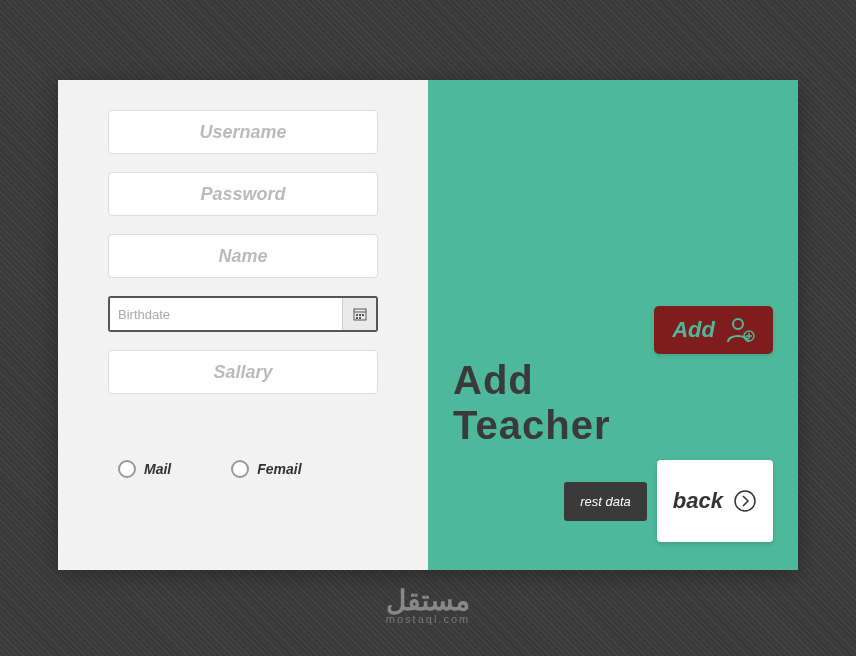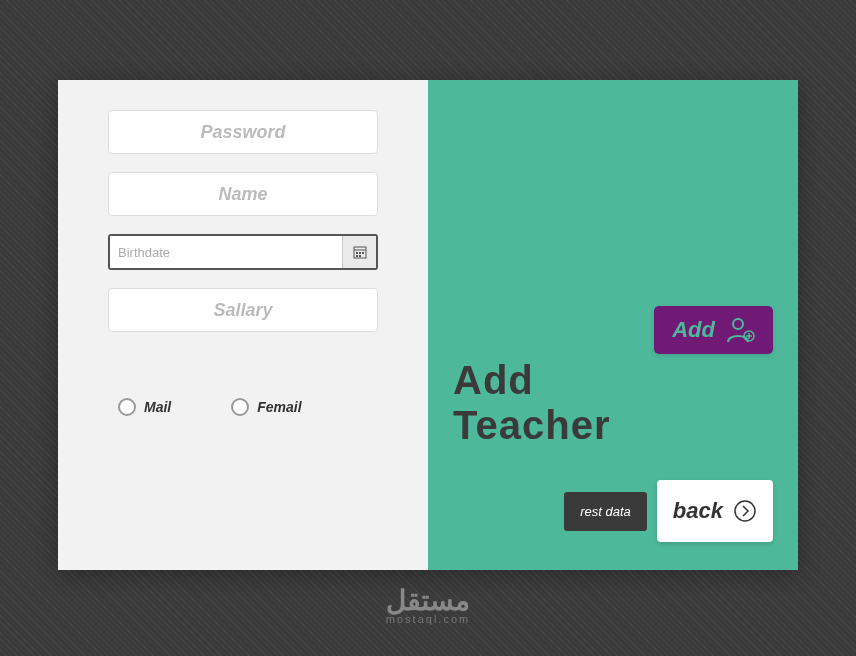--- a/index.html
+++ b/index.html
@@ -105,21 +105,21 @@
     }
     .title {
       font-size: 40px;
       font-weight: 900;
       color: #3a3a3a;
       margin-top: 145px;
       font-family: Arial Black, Arial, sans-serif;
       letter-spacing: 1px;
     }
     .add-btn {
-      background: #701a75;
+      background: #7f1d1d;
       border: none;
       border-radius: 5px;
       padding: 10px 18px;
       display: flex;
       align-items: center;
       gap: 10px;
       cursor: pointer;
       box-shadow: 0 2px 4px rgba(0,0,0,0.1);
     }
     .add-btn-text {
@@ -143,21 +143,21 @@
       padding: 12px 16px;
       font-size: 13px;
       font-style: italic;
       cursor: pointer;
       border-radius: 3px;
     }
     .back-btn {
       background: #fff;
       border: none;
       border-radius: 4px;
-      padding: 18px 16px;
+      padding: 28px 16px;
       display: flex;
       align-items: center;
       gap: 10px;
       cursor: pointer;
       box-shadow: 0 2px 4px rgba(0,0,0,0.15);
     }
     .back-btn-text {
       font-size: 22px;
       font-weight: bold;
       font-style: italic;
@@ -177,20 +177,21 @@
       color: #777;
       letter-spacing: 2px;
       margin-top: -4px;
     }
   </style>
 </head>
 <body>
 
 <div class="container">
   <div class="left-panel">
+    <input class="text-input" placeholder="Username" style="">
     <input class="text-input" placeholder="Password" style="">
     <input class="text-input" placeholder="Name" style="">
     <div class="date-picker">
       <input class="date-input" placeholder="Birthdate" style="">
       <button class="date-btn">
         <svg width="14" height="14" viewBox="0 0 14 14">
             <rect x="1" y="2" width="12" height="11" fill="none" stroke="#555" stroke-width="1"></rect>
             <line x1="1" y1="5" x2="13" y2="5" stroke="#555" stroke-width="1"></line>
             <rect x="3" y="7" width="2" height="2" fill="#555"></rect>
             <rect x="6" y="7" width="2" height="2" fill="#555"></rect>

